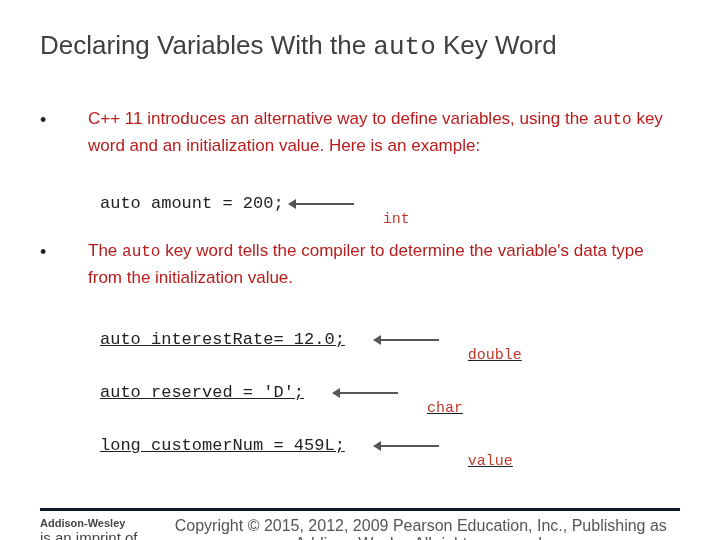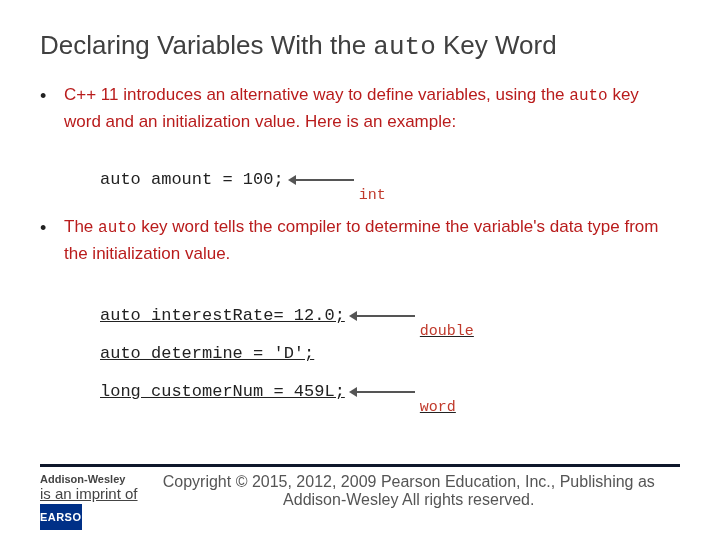--- a/index.html
+++ b/index.html
@@ -1,15 +1,15 @@
 <!DOCTYPE html>
 <html><head>
   <meta charset="utf-8">
   <style>
-    * { box-sizing: border-box; margin: 0; padding: 0; }
+    * { box-sizing: border-box; margin: 0; padding: 0; gap: 24px; }
 
     body {
       width: 720px;
       height: 540px;
       background: #ffffff;
       font-family: Arial, Helvetica, sans-serif;
       font-size: 16px;
       color: #222;
       overflow: hidden;
       position: relative;
@@ -183,21 +183,21 @@
   <div class="content">
 
     <div class="bullet">
       <span class="bullet-dot">•</span>
       <span class="bullet-text">
         C++ 11 introduces an alternative way to define variables, using the <code>auto</code> key word and an initialization value. Here is an example:
       </span>
     </div>
 
     <div class="code-block">
-      <span>auto amount = 100;</span>
+      <span>auto amount = 200;</span>
       <div class="arrow-annotation">
         <div class="arrow-line"></div>
         <span class="annotation-label">int</span>
       </div>
     </div>
 
     <div class="bullet">
       <span class="bullet-dot">•</span>
       <span class="bullet-text">
         The <code>auto</code> key word tells the compiler to determine the variable's data type from the initialization value.
@@ -206,27 +206,31 @@
 
     <div class="code-block-multi">
       <div class="code-line">
         <span>auto interestRate= 12.0;</span>
         <div class="arrow-annotation">
           <div class="arrow-line"></div>
           <span class="annotation-label">double</span>
         </div>
       </div>
       <div class="code-line">
-        <span>auto determine = 'D';</span>
+        <span>auto reserved = 'D';</span>
+        <div class="arrow-annotation">
+          <div class="arrow-line"></div>
+          <span class="annotation-label">char</span>
+        </div>
       </div>
       <div class="code-line">
         <span>long customerNum = 459L;</span>
         <div class="arrow-annotation">
           <div class="arrow-line"></div>
-          <span class="annotation-label">word</span>
+          <span class="annotation-label">value</span>
         </div>
       </div>
     </div>
 
   </div>
 
   <div class="footer">
     <div class="logo-area">
       <span class="logo-aw">Addison-Wesley<br><span style="font-weight:normal;font-size:15px;text-decoration:underline;">is an imprint of</span></span>
       <div class="logo-pearson">

